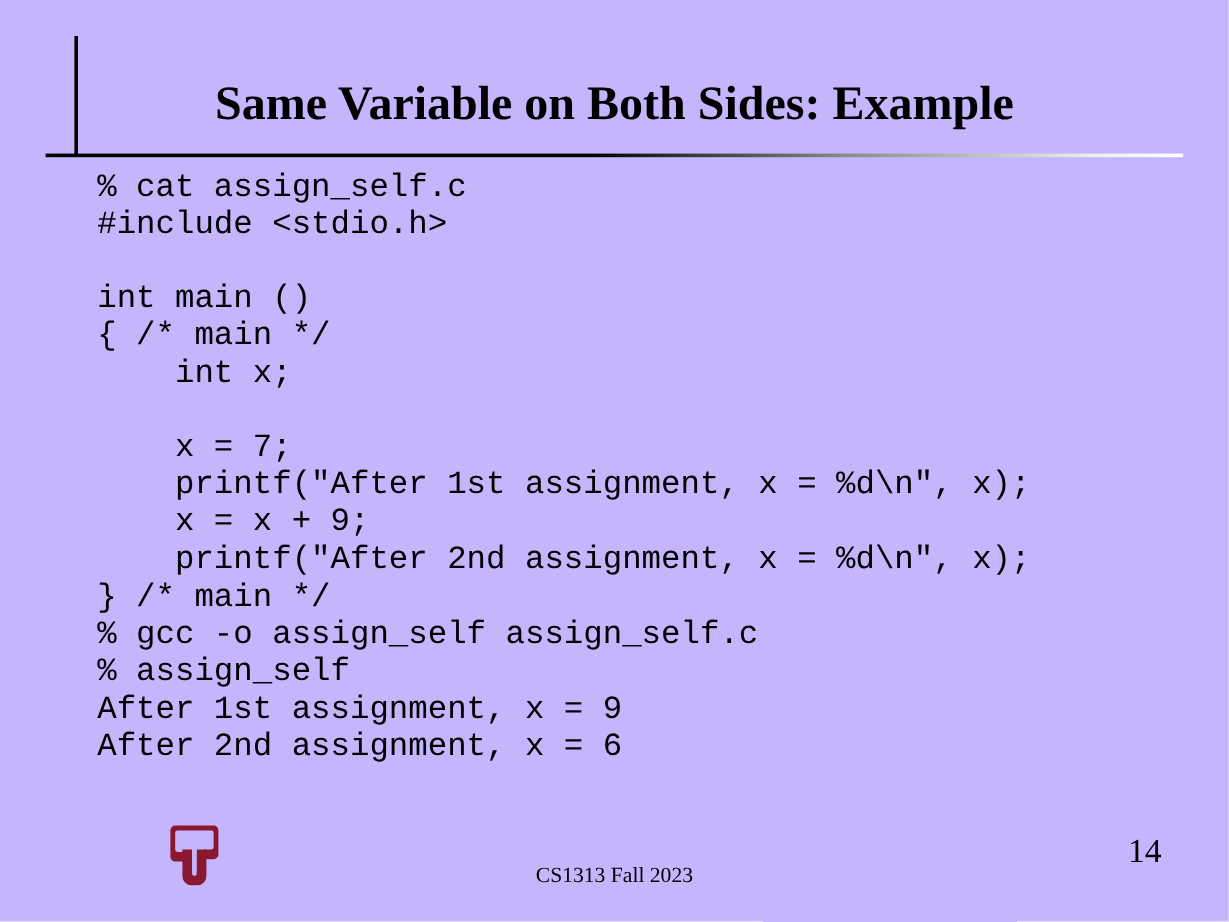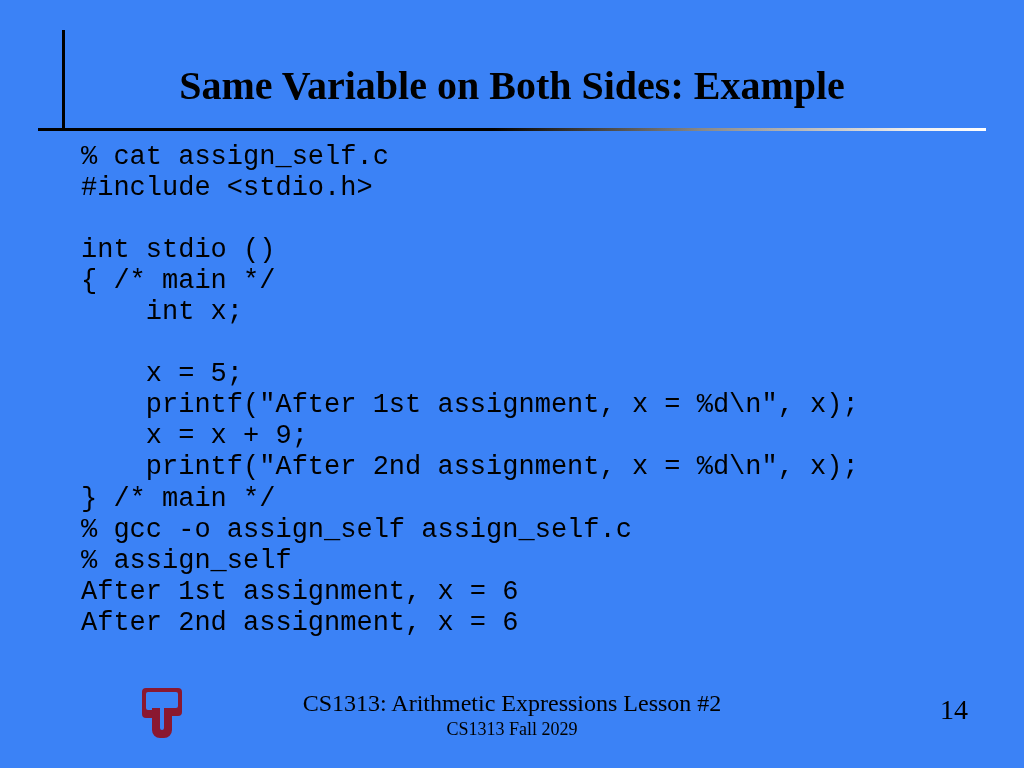--- a/index.html
+++ b/index.html
@@ -1,21 +1,21 @@
 <!DOCTYPE html>
 <html><head>
 <meta charset="utf-8">
 <style>
   * { margin: 0; padding: 0; box-sizing: border-box; }
   html, body { width: 1024px; height: 768px; background: #fff; font-family: "Times New Roman", Times, serif; color: #000; }
   .slide {
     position: relative;
     width: 1024px;
     height: 768px;
-    background: #3b82f6;
+    background: #c4b5fd;
     overflow: hidden;
   }
   .vert-rule {
     position: absolute;
     left: 62px;
     top: 30px;
     width: 3px;
     height: 100px;
     background: #000;
   }
@@ -81,44 +81,43 @@
 
   <div class="vert-rule"></div>
 
   <div class="title">Same Variable on Both Sides: Example</div>
 
   <div class="horiz-rule"></div>
 
   <div class="body"><span>% </span><span class="b">cat assign_self.c</span>
 <span>#include &lt;stdio.h&gt;</span>
 <span></span>
-<span>int stdio ()</span>
+<span>int main ()</span>
 <span>{ /* main */</span>
 <span>    int x;</span>
 <span></span>
-<span>    x = 5;</span>
+<span>    x = 7;</span>
 <span>    printf("After 1st assignment, x = %d\n", x);</span>
 <span>    x = x + 9;</span>
 <span>    printf("After 2nd assignment, x = %d\n", x);</span>
 <span>} /* main */</span>
 <span>% </span><span class="b">gcc -o assign_self assign_self.c</span>
 <span>% </span><span class="b">assign_self</span>
-<span>After 1st assignment, x = 6</span>
+<span>After 1st assignment, x = 9</span>
 <span>After 2nd assignment, x = 6</span></div>
 
   <div class="logo">
     <svg viewBox="0 0 44 52" width="44" height="52">
       <g fill="#8a1830">
 
         <path d="M6 2 h32 a4 4 0 0 1 4 4 v20 a4 4 0 0 1 -4 4 h-8 v-8 h6 a2 2 0 0 0 2 -2 V8 a2 2 0 0 0 -2 -2 H8 a2 2 0 0 0 -2 2 v14 a2 2 0 0 0 2 2 h6 v8 H6 a4 4 0 0 1 -4 -4 V6 a4 4 0 0 1 4 -4 z"></path>
         <path d="M12 22 h8 v20 a2 2 0 0 0 2 2 h0 a2 2 0 0 0 2 -2 V22 h8 v22 a8 8 0 0 1 -8 8 h-4 a8 8 0 0 1 -8 -8 z"></path>
       </g>
     </svg>
   </div>
 
   <div class="footer">
-    <div class="line1">CS1313: Arithmetic Expressions Lesson #2</div>
-    <div class="line2">CS1313 Fall 2029</div>
+    <div class="line2">CS1313 Fall 2023</div>
   </div>
 
   <div class="pagenum">14</div>
 
 </div>
 
 </body></html>

